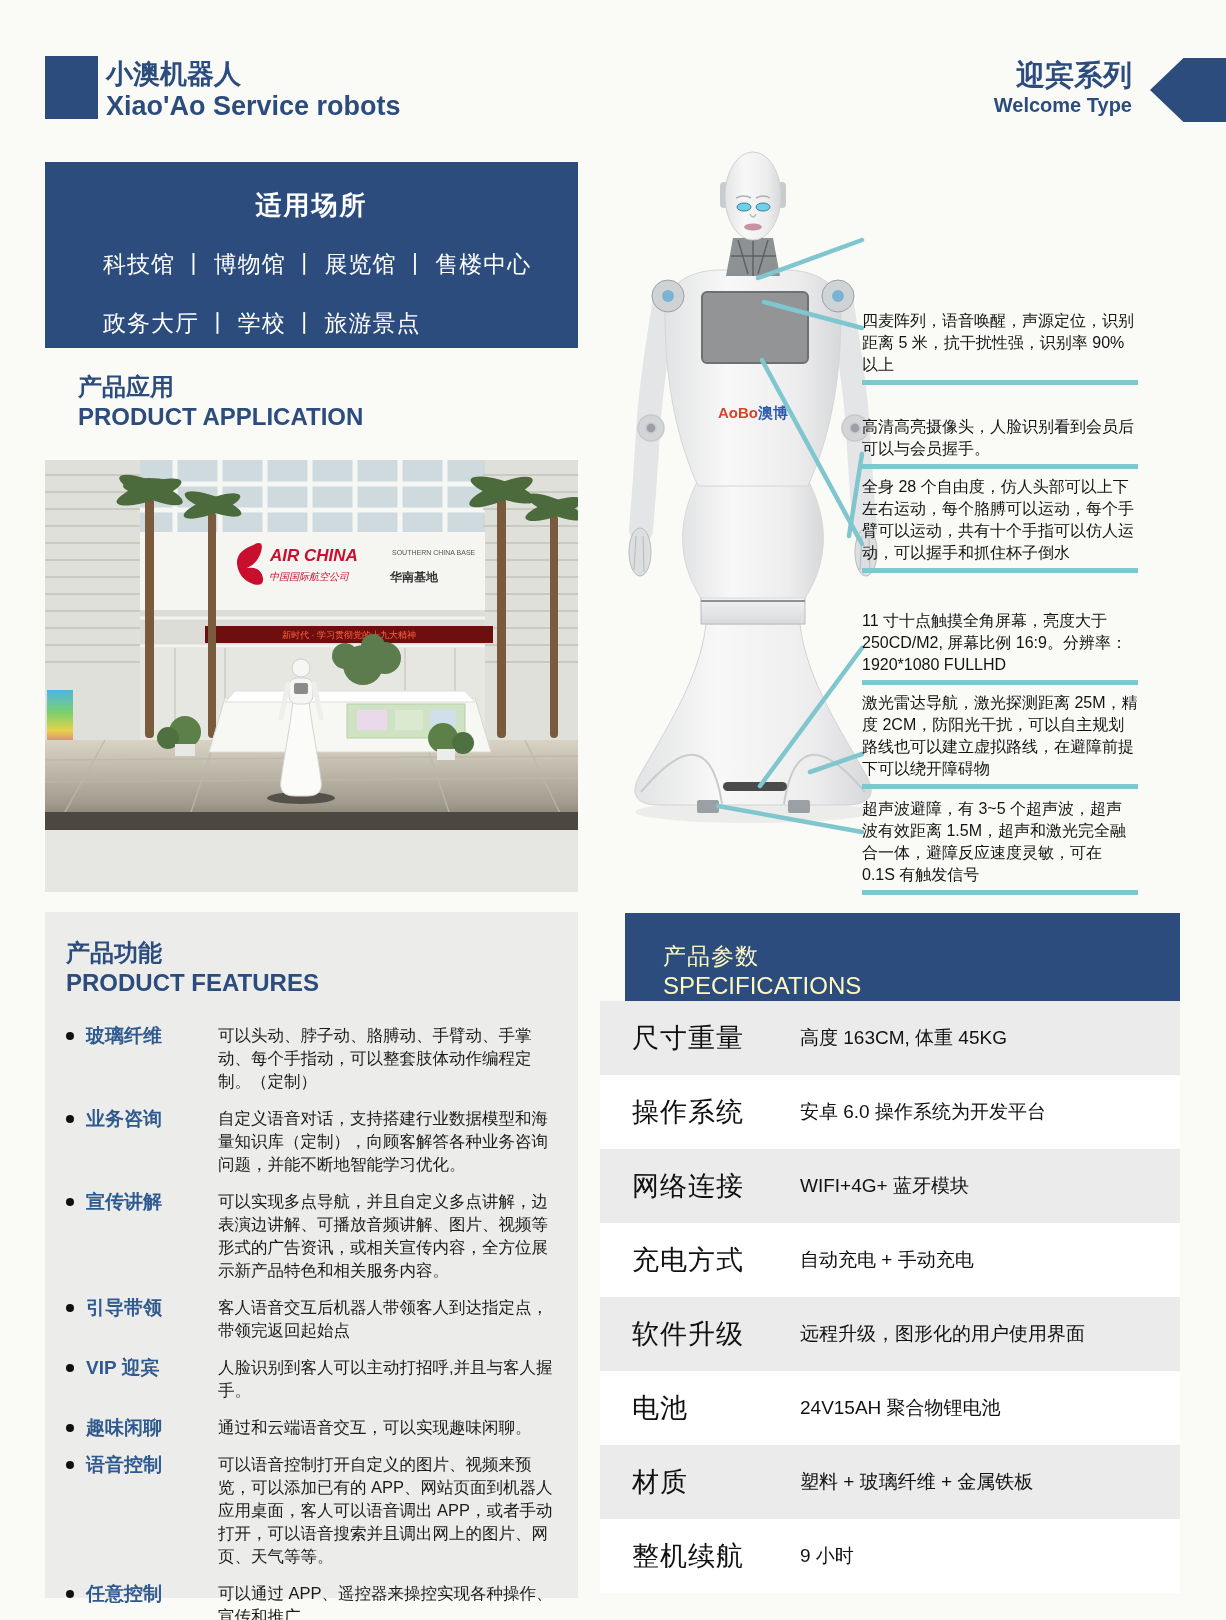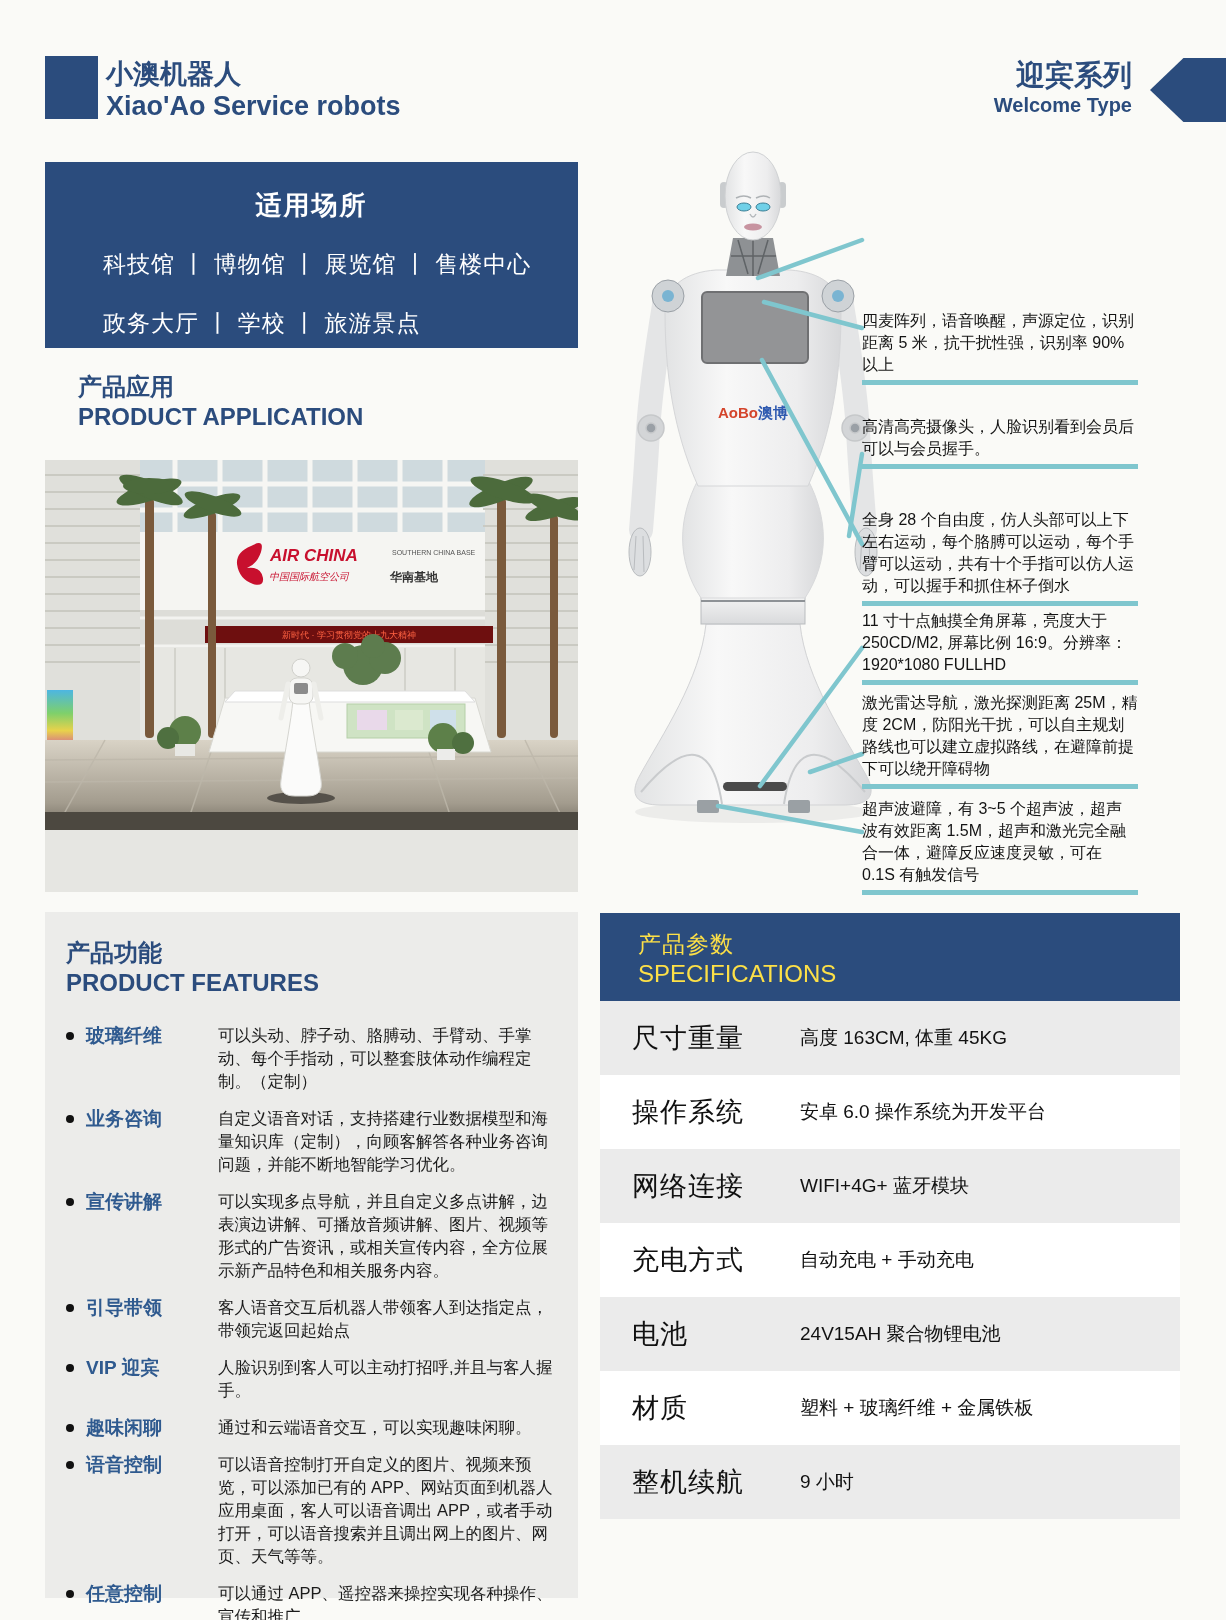--- a/index.html
+++ b/index.html
@@ -31,37 +31,37 @@
   .photo { position:absolute; left:45px; top:460px; width:533px; height:432px; background:#e6e6e2; overflow:hidden; }
   .photo svg { display:block; }
 
   
   .robot-area { position:absolute; left:590px; top:140px; width:636px; height:712px; }
   .robot-area svg { position:absolute; left:0; top:0; }
   .ann { position:absolute; width:276px; font-size:16px; line-height:22px; color:#141414;
          padding-bottom:4px; border-bottom:5px solid #7fc6ce; }
   .ann1 { left:272px; top:170px; }
   .ann2 { left:272px; top:276px; }
-  .ann3 { left:272px; top:336px;margin-top:33px; }
+  .ann3 { left:272px; top:336px; }
   .ann4 { left:272px; top:470px; }
   .ann5 { left:272px; top:552px; }
   .ann6 { left:272px; top:658px; }
   .ann7 { left:272px; top:780px; }
 
   
   .features { position:absolute; left:45px; top:912px; width:533px; height:686px; background:#ececea; padding:26px 14px 0 21px; }
   .feat-list { margin-top:26px; display:flex; flex-direction:column; gap:14px; }
   .feat { display:flex; }
   .feat-label { width:152px; flex:0 0 152px; color:#2f5a8f; font-weight:bold; font-size:19px; line-height:23px; }
   .feat-label .dot { display:inline-block; width:8px; height:8px; border-radius:50%; background:#111; margin-right:12px; vertical-align:2px; }
   .feat-desc { flex:1; font-size:16.5px; line-height:23px; color:#1b1b1b; }
 
   
   .specs { position:absolute; left:600px; top:913px; width:580px; }
-  .spec-head { background:#2b4c7d; color:#fde047; height:88px; padding:16px 0 0 38px; }
+  .spec-head { background:#2b4c7d; color:#fef9c3; height:88px; padding:28px 0 0 38px;margin-left:25px; }
   .spec-head .zh { font-size:23px; line-height:30px; letter-spacing:1px; }
   .spec-head .en { font-size:24px; line-height:30px; }
   .spec-row { display:flex; align-items:center; height:74px; padding-left:32px; background:#fff; }
   .spec-body .spec-row:nth-child(odd) { background:#ebebeb; }
   .spec-label { width:168px; flex:0 0 168px; font-size:27px; color:#111; letter-spacing:1px; }
   .spec-value { font-size:19px; color:#111; }
 </style>
 </head>
 <body>
 
@@ -408,20 +408,24 @@
       </div>
       <div class="spec-row">
         <div class="spec-label">网络连接</div>
         <div class="spec-value">WIFI+4G+ 蓝牙模块</div>
       </div>
       <div class="spec-row">
         <div class="spec-label">充电方式</div>
         <div class="spec-value">自动充电 + 手动充电</div>
       </div>
       <div class="spec-row">
+        <div class="spec-label">软件升级</div>
+        <div class="spec-value">远程升级，图形化的用户使用界面</div>
+      </div>
+      <div class="spec-row">
         <div class="spec-label">电池</div>
         <div class="spec-value">24V15AH 聚合物锂电池</div>
       </div>
       <div class="spec-row">
         <div class="spec-label">材质</div>
         <div class="spec-value">塑料 + 玻璃纤维 + 金属铁板</div>
       </div>
       <div class="spec-row">
         <div class="spec-label">整机续航</div>
         <div class="spec-value">9 小时</div>

